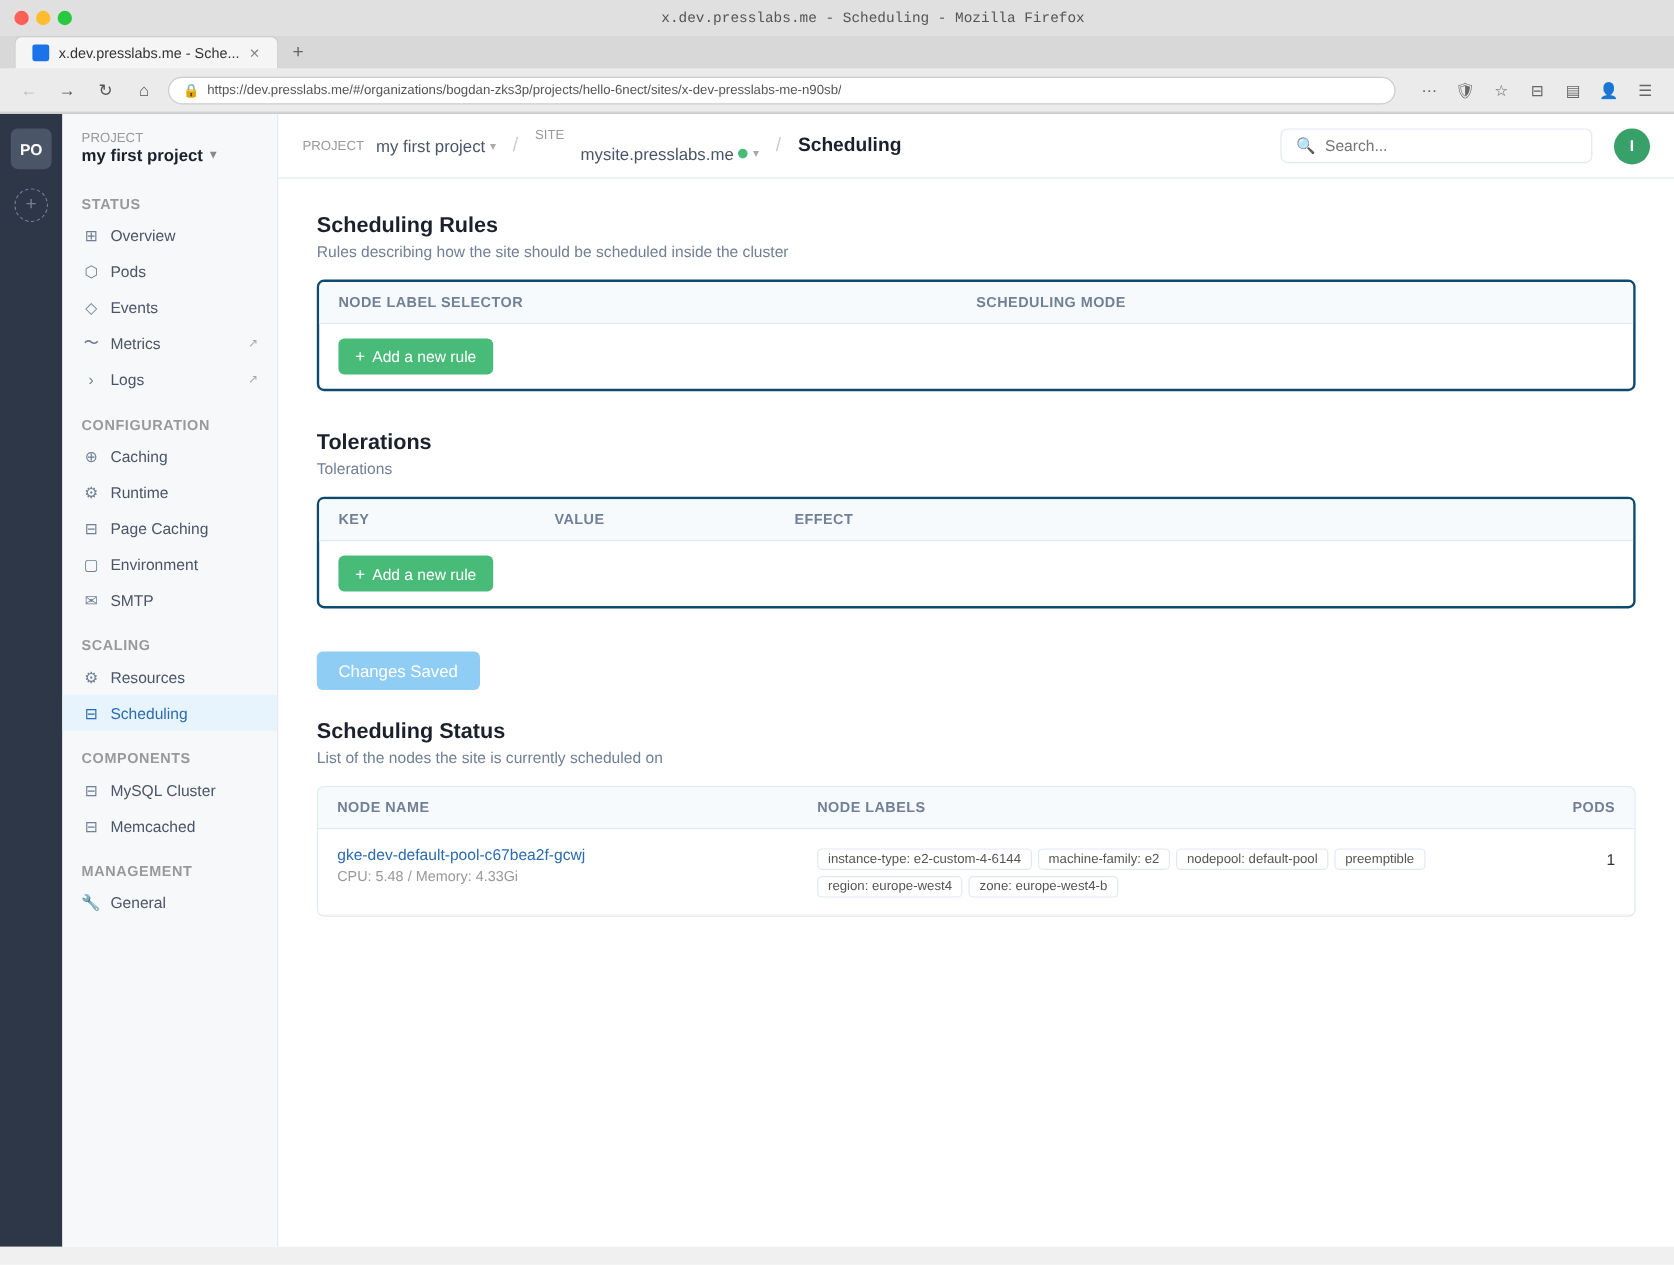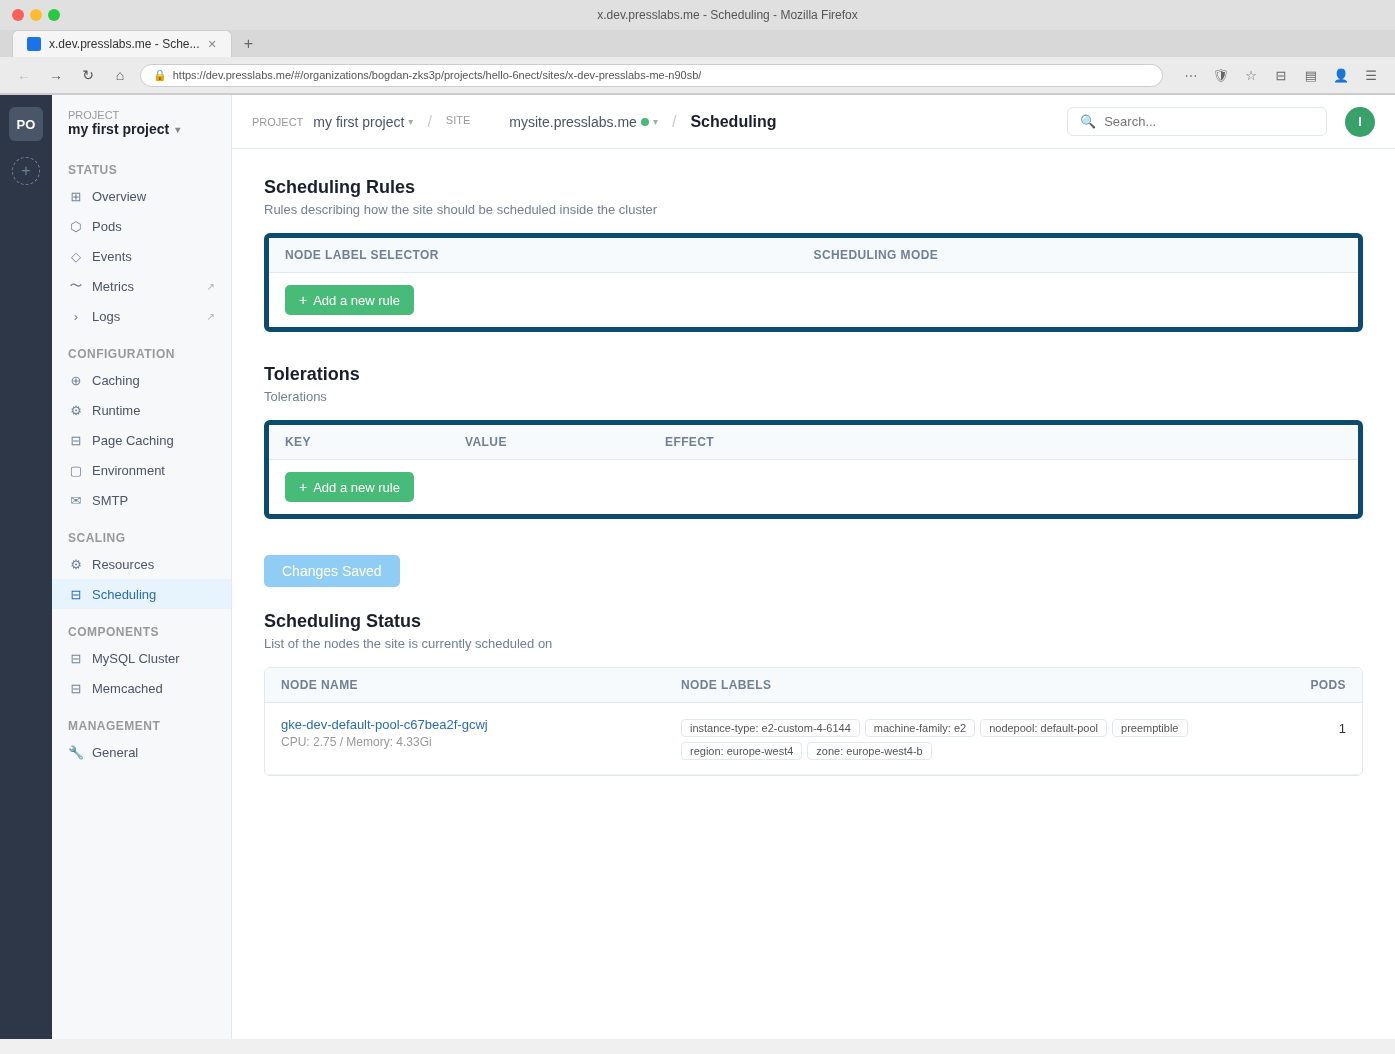--- a/index.html
+++ b/index.html
@@ -6,21 +6,21 @@
     body { font-family: -apple-system, BlinkMacSystemFont, 'Segoe UI', sans-serif; font-size: 13px; background: #f0f0f0; color: #333; }
 
     
     .browser-chrome { background: #e8e8e8; border-bottom: 1px solid #ccc; }
     .browser-title-bar { display: flex; align-items: center; padding: 8px 12px; background: #e0e0e0; }
     .browser-traffic-lights { display: flex; gap: 6px; margin-right: 12px; }
     .traffic-light { width: 12px; height: 12px; border-radius: 50%; }
     .traffic-red { background: #ff5f57; }
     .traffic-yellow { background: #febc2e; }
     .traffic-green { background: #28c840; }
-    .browser-title { flex: 1; text-align: center; font-size: 12px; color: #555; }
+    .browser-title { flex: 1; text-align: center; font-size: 12px; color: #555; font-family: Liberation Mono, monospace; }
     .browser-tab-bar { display: flex; align-items: center; padding: 0 12px; background: #d8d8d8; }
     .browser-tab { display: flex; align-items: center; gap: 8px; padding: 6px 14px; background: #f5f5f5; border-radius: 6px 6px 0 0; font-size: 12px; color: #333; border: 1px solid #ccc; border-bottom: none; }
     .browser-tab-icon { width: 14px; height: 14px; background: #1a73e8; border-radius: 2px; display: inline-block; }
     .tab-close { color: #888; cursor: pointer; font-size: 11px; }
     .new-tab-btn { margin-left: 4px; padding: 2px 8px; font-size: 16px; color: #666; cursor: pointer; }
     .browser-nav { display: flex; align-items: center; gap: 8px; padding: 6px 12px; background: #ebebeb; border-bottom: 1px solid #ccc; }
     .nav-btn { width: 24px; height: 24px; display: flex; align-items: center; justify-content: center; border-radius: 50%; color: #555; font-size: 14px; cursor: pointer; }
     .nav-btn.disabled { color: #bbb; cursor: default; }
     .address-bar { flex: 1; display: flex; align-items: center; gap: 6px; background: white; border: 1px solid #ccc; border-radius: 20px; padding: 4px 12px; font-size: 12px; color: #555; }
     .address-bar-lock { color: #888; font-size: 11px; }
@@ -68,21 +68,21 @@
 
     
     .content { flex: 1; overflow-y: auto; padding: 28px 32px; background: white; }
 
     
     .section { margin-bottom: 32px; }
     .section-title { font-size: 18px; font-weight: 600; color: #1a202c; margin-bottom: 4px; }
     .section-desc { font-size: 13px; color: #718096; margin-bottom: 16px; }
 
     
-    .table-card { border: 5px solid #0c4a6e; border-radius: 6px; overflow: hidden; margin-bottom: 20px; }
+    .table-card { border: 2px solid #0c4a6e; border-radius: 6px; overflow: hidden; margin-bottom: 20px; }
     .table-header { display: flex; align-items: center; padding: 10px 16px; background: #f7fafc; border-bottom: 1px solid #e2e8f0; font-size: 12px; font-weight: 600; color: #718096; text-transform: uppercase; letter-spacing: 0.4px; }
     .table-header-col { flex: 1; }
     .table-header-col.mode { flex: 1; }
     .table-body { padding: 12px 16px; }
     .add-rule-btn { display: inline-flex; align-items: center; gap: 6px; background: #48bb78; color: white; border: none; border-radius: 5px; padding: 7px 14px; font-size: 13px; font-weight: 500; cursor: pointer; }
     .add-rule-btn .plus { font-size: 14px; }
 
     
     .tol-table-header { display: flex; align-items: center; padding: 10px 16px; background: #f7fafc; border-bottom: 1px solid #e2e8f0; font-size: 12px; font-weight: 600; color: #718096; text-transform: uppercase; letter-spacing: 0.4px; }
     .tol-col-key { flex: 0 0 180px; }
@@ -256,21 +256,21 @@
 
   <div class="main-area">
 
     <div class="top-header">
       <div class="breadcrumb-project">PROJECT</div>
       <div class="breadcrumb-project-name">
         <span>my first project</span>
         <span style="font-size:10px;color:#aaa;">▾</span>
       </div>
       <div class="breadcrumb-sep">/</div>
-      <div style="display:flex;flex-direction:row;gap:1px;">
+      <div style="display:flex;flex-direction:column;gap:1px;">
         <span class="breadcrumb-site-label">SITE</span>
         <div class="breadcrumb-site">
           <span>mysite.presslabs.me</span>
           <span class="site-dot"></span>
           <span style="font-size:10px;color:#aaa;">▾</span>
         </div>
       </div>
       <div class="breadcrumb-sep">/</div>
       <div class="breadcrumb-page">Scheduling</div>
       <div class="header-spacer"></div>
@@ -329,21 +329,21 @@
         <div class="section-desc" style="margin-bottom:16px;">List of the nodes the site is currently scheduled on</div>
         <div class="status-table">
           <div class="status-table-header">
             <div class="status-col-name">Node Name</div>
             <div class="status-col-labels">Node Labels</div>
             <div class="status-col-pods">Pods</div>
           </div>
           <div class="status-row">
             <div class="node-name-cell">
               <div class="node-name">gke-dev-default-pool-c67bea2f-gcwj</div>
-              <div class="node-resources">CPU: 2.75 / Memory: 4.33Gi</div>
+              <div class="node-resources">CPU: 5.48 / Memory: 4.33Gi</div>
             </div>
             <div class="node-labels-cell">
               <span class="node-label-tag">instance-type: e2-custom-4-6144</span>
               <span class="node-label-tag">machine-family: e2</span>
               <span class="node-label-tag">nodepool: default-pool</span>
               <span class="node-label-tag">preemptible</span>
               <span class="node-label-tag">region: europe-west4</span>
               <span class="node-label-tag">zone: europe-west4-b</span>
             </div>
             <div class="node-pods-cell">1</div>

